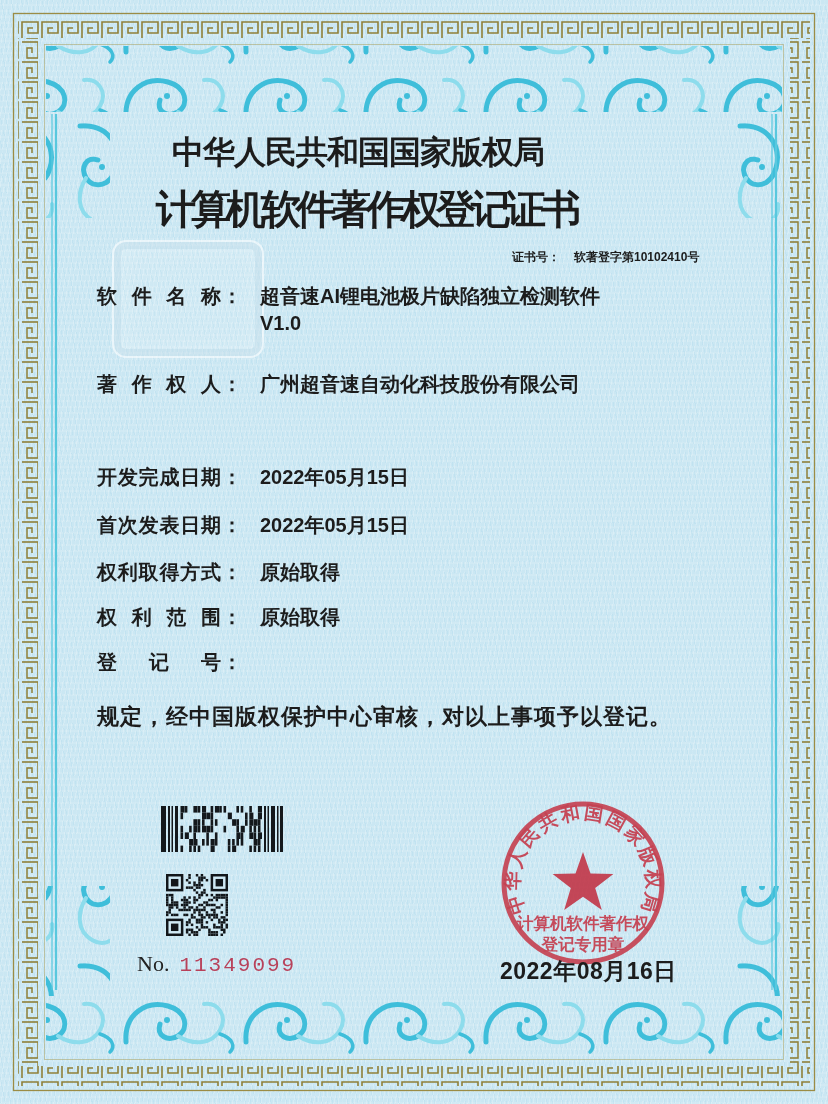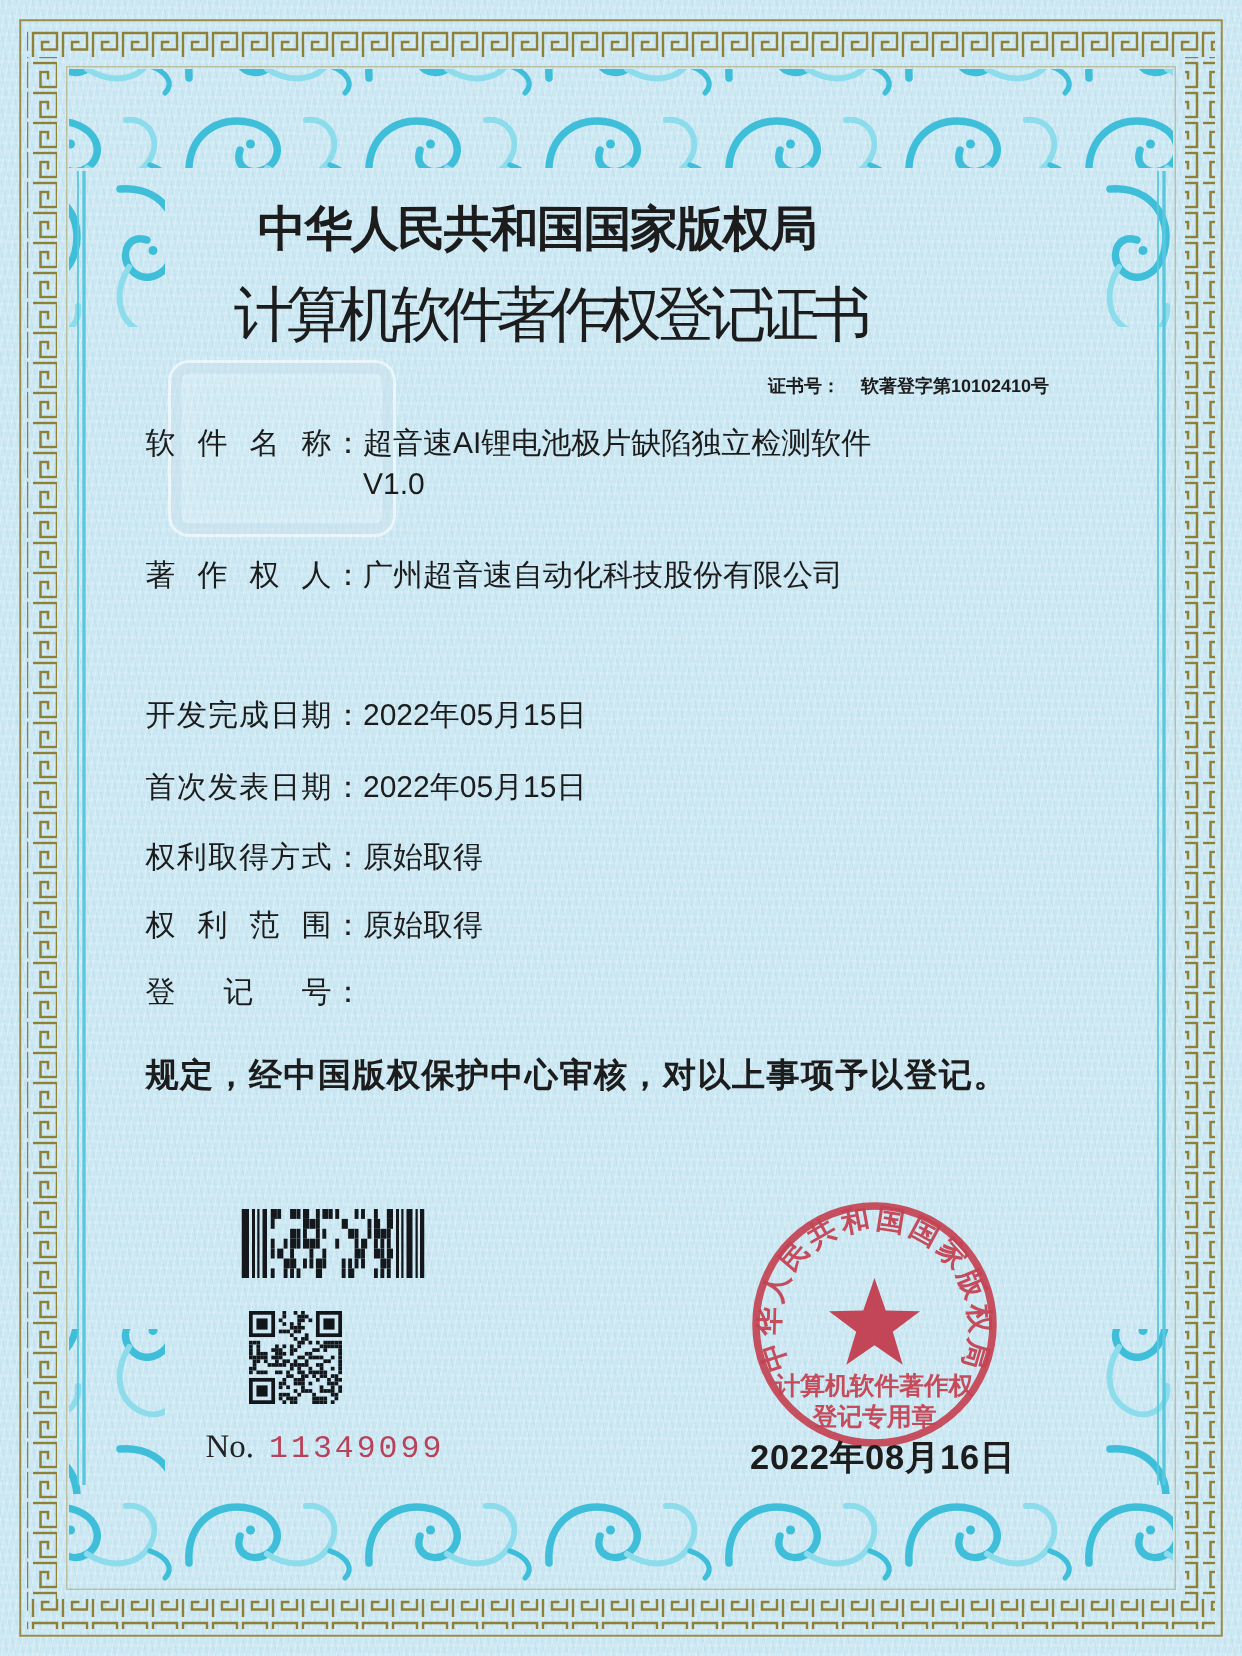--- a/index.html
+++ b/index.html
@@ -15,33 +15,33 @@
   }
   .border-layer{position:absolute;left:0;top:0;}
   .authority{
     position:absolute;left:172px;top:131px;margin:0;
     font-family:"Liberation Serif",serif;
     font-size:32px;font-weight:bold;letter-spacing:-1px;white-space:nowrap;
   }
   .cert-title{
     position:absolute;left:156px;top:182px;margin:0;
     font-family:"Liberation Serif",serif;
-    font-size:40px;font-weight:normal;letter-spacing:-5px;white-space:nowrap;
+    font-size:40px;font-weight:bold;letter-spacing:-5px;white-space:nowrap;
   }
   .certno{
     position:absolute;left:512px;top:249px;font-size:12px;font-weight:bold;white-space:nowrap;
   }
   .certno .gap{display:inline-block;width:14px;}
   .field-row{
     position:absolute;left:97px;display:flex;align-items:flex-start;
-    font-size:20px;font-weight:normal;line-height:27px;white-space:nowrap;
+    font-size:20px;font-weight:bold;line-height:27px;white-space:nowrap;
   }
   .field-label{display:inline-block;width:124px;text-align:justify;text-align-last:justify;}
   .colon{margin-left:1px;}
-  .field-value{}
+  .field-value{margin-left:18px;}
   .field-value .v2{margin-top:0;}
   .body-par{
     position:absolute;left:97px;top:694px;width:646px;margin:0;
     font-size:22px;font-weight:bold;line-height:45px;letter-spacing:1px;
   }
   .par-line1{display:block;text-indent:26px;text-align:justify;text-align-last:justify;}
   .par-line2{display:block;}
   .emboss{
     position:absolute;left:112px;top:240px;width:148px;height:114px;border-radius:14px;
     border:2px solid rgba(255,255,255,.55);

